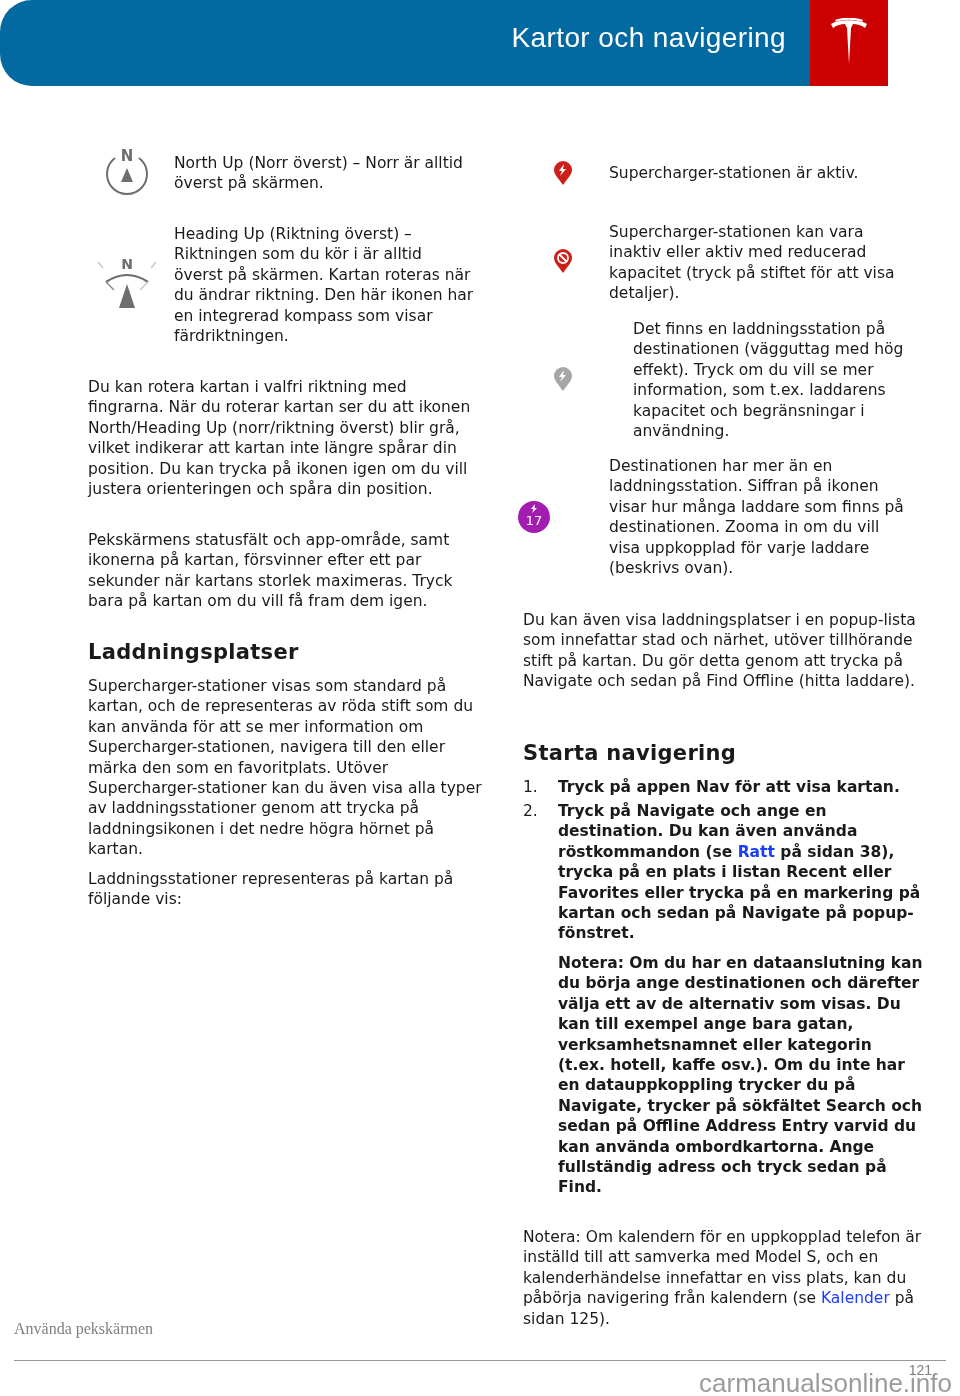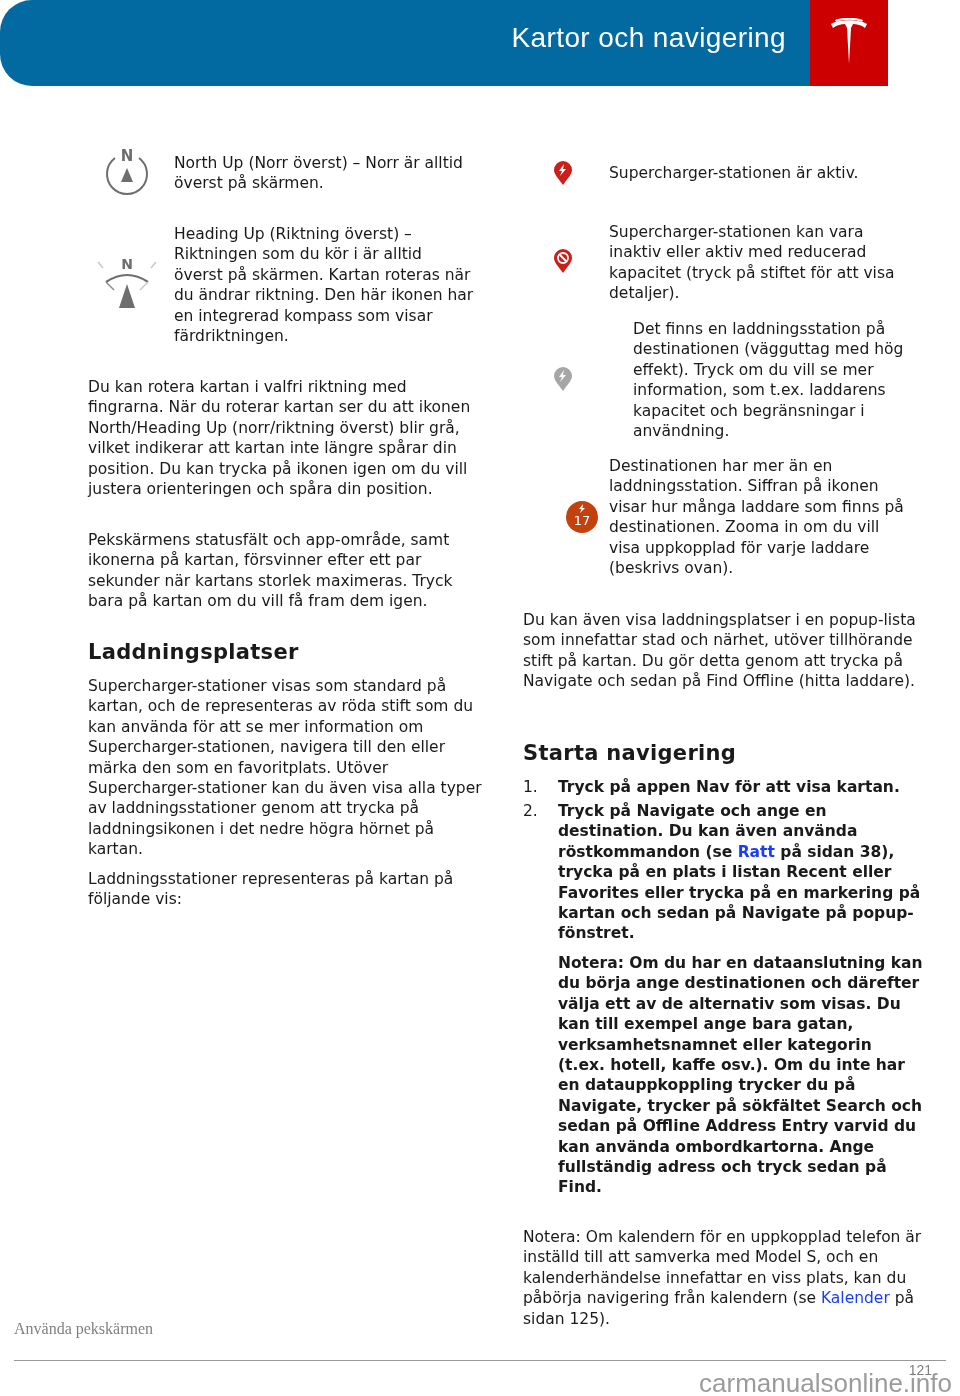--- a/index.html
+++ b/index.html
@@ -90,21 +90,21 @@
   <div class="icon-desc abs" style="left:609px; top:222px; width:300px;">Supercharger-stationen kan vara inaktiv eller aktiv med reducerad kapacitet (tryck på stiftet för att visa detaljer).</div>
 
   <div class="abs" style="left:552px; top:366px;">
     <svg width="22" height="26" viewBox="0 0 22 26">
       <path d="M11 25 C6 18 2 14 2 10 A9 9 0 0 1 20 10 C20 14 16 18 11 25 Z" fill="#a6a6a6"></path>
       <path d="M12 4 L7 11 L10 11 L8 16 L14 9 L11 9 Z" fill="#ffffff"></path>
     </svg>
   </div>
   <div class="icon-desc abs" style="left:609px; top:319px; width:300px;margin-left:24px;">Det finns en laddningsstation på destinationen (vägguttag med hög effekt). Tryck om du vill se mer information, som t.ex. laddarens kapacitet och begränsningar i användning.</div>
 
-  <div class="abs" style="left:566px; top:501px; width:32px; height:32px; border-radius:50%; background:#c2410c;">
+  <div class="abs" style="left:518px; top:501px; width:32px; height:32px; border-radius:50%; background:#a21caf;">
     <svg class="abs" style="left:11px; top:3px;" width="10" height="10" viewBox="0 0 10 10">
       <path d="M6 0 L2 5 L4.5 5 L3 9 L8 4 L5.5 4 Z" fill="#ffffff"></path>
     </svg>
     <span class="abs" style="left:0; top:12px; width:32px; text-align:center; color:#ffffff; font-size:13px; font-family:'DejaVu Sans', sans-serif;">17</span>
   </div>
   <div class="icon-desc abs" style="left:609px; top:456px; width:300px;">Destinationen har mer än en laddningsstation. Siffran på ikonen visar hur många laddare som finns på destinationen. Zooma in om du vill visa uppkopplad för varje laddare (beskrivs ovan).</div>
 </div>
 
 <p class="abs" style="left:523px; top:610px; width:400px;">Du kan även visa laddningsplatser i en popup-lista som innefattar stad och närhet, utöver tillhörande stift på kartan. Du gör detta genom att trycka på Navigate och sedan på Find Offline (hitta laddare).</p>
 

